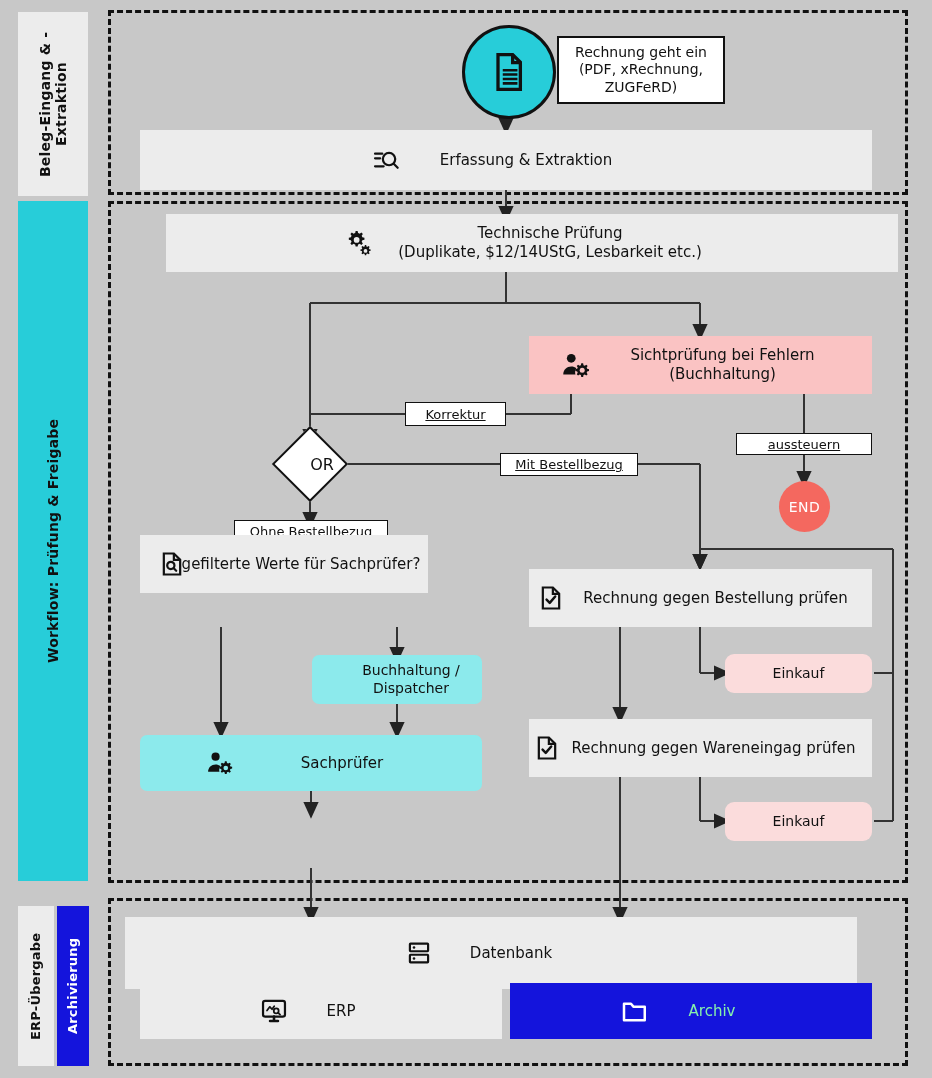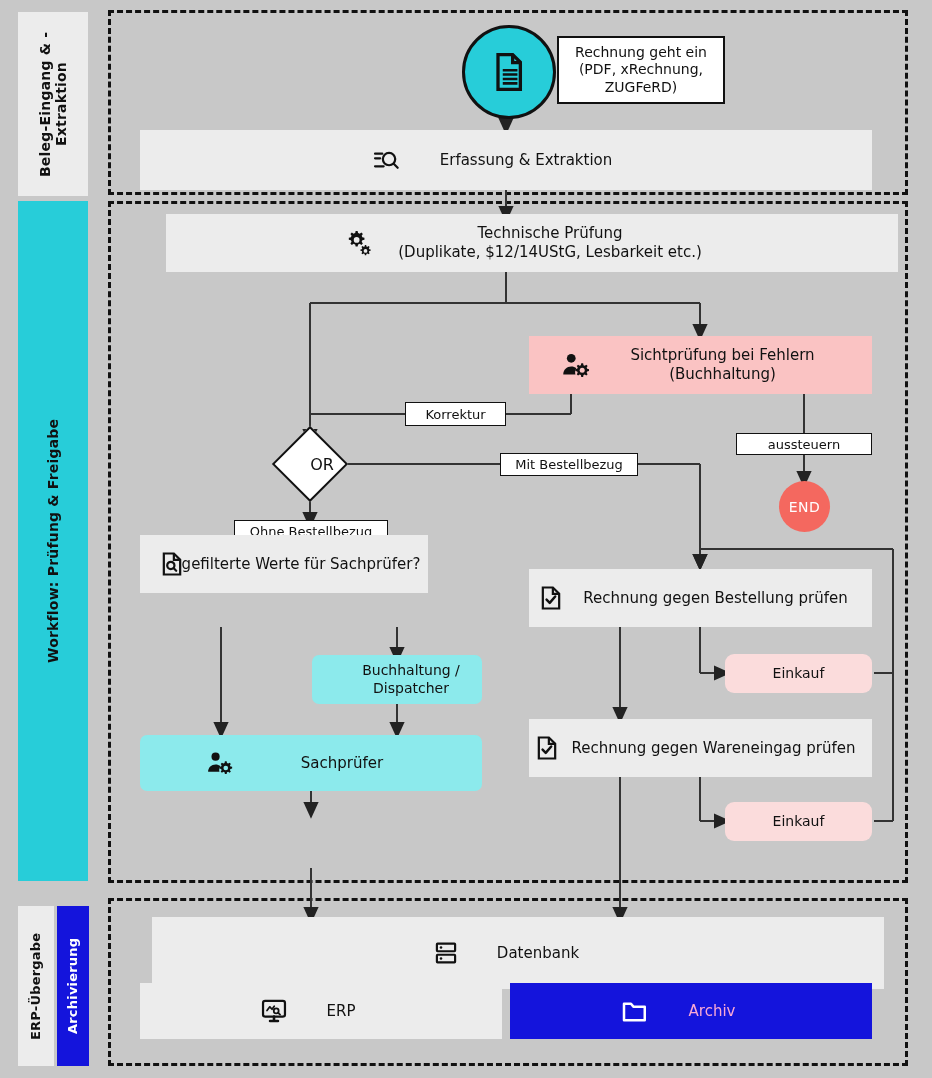--- a/index.html
+++ b/index.html
@@ -46,21 +46,21 @@
     color:#111;
   }
   .node .ico{
     position:absolute;
     display:flex;align-items:center;justify-content:center;
   }
   .grey{background:#ececec;}
   .pink{background:#fac3c3;}
   .pinklight{background:#fbdcdc;border-radius:9px;}
   .cyan{background:#8ceaec;border-radius:7px;padding-left:28px;}
-  .blue{background:#1414dc;color:#f9a8d4;}
+  .blue{background:#1414dc;color:#86efac;}
 
   
   .start-circle{
     position:absolute;
     border-radius:50%;
     background:#27cdd9;
     border:3px solid #111;
     display:flex;align-items:center;justify-content:center;
   }
   
@@ -85,20 +85,21 @@
   }
   
   .elabel{
     position:absolute;
     background:#fff;
     border:1.5px solid #111;
     box-sizing:border-box;
     display:flex;align-items:center;justify-content:center;
     color:#111;
     white-space:nowrap;
+    text-decoration:underline;
   }
   
   .diamond{
     position:absolute;
     background:#fff;
     border:2px solid #111;
     box-sizing:border-box;
     transform:rotate(45deg);
   }
   .diamond-text{
@@ -326,21 +327,21 @@
         <path d="M8.2 13.4 L10.9 16.2 L15.6 10.7" stroke-linecap="round" stroke-linejoin="round" stroke-width="2.1"></path>
       </svg>
     </span>
     <span style="padding-left:26px;">Rechnung gegen Wareneingag prüfen</span>
   </div>
 
   <div class="node pinklight" style="left:725px;top:802px;width:147px;height:39px;font-size:14px;">
     <span>Einkauf</span>
   </div>
 
-  <div class="node grey" style="left:152px;top:917px;width:732px;height:72px;font-size:15px;">
+  <div class="node grey" style="left:125px;top:917px;width:732px;height:72px;font-size:15px;">
     <span class="ico" style="left:281px;top:50%;transform:translateY(-50%)">
       <svg width="26" height="26" viewBox="0 0 24 24" fill="none" stroke="#111" stroke-width="2">
         <rect x="3.6" y="3.4" width="16.8" height="7" rx="0.6"></rect>
         <rect x="3.6" y="13.6" width="16.8" height="7" rx="0.6"></rect>
         <circle cx="7.4" cy="6.9" r="1.2" fill="#111" stroke="none"></circle>
         <circle cx="7.4" cy="17.1" r="1.2" fill="#111" stroke="none"></circle>
       </svg>
     </span>
     <span style="padding-left:40px;">Datenbank</span>
   </div>

